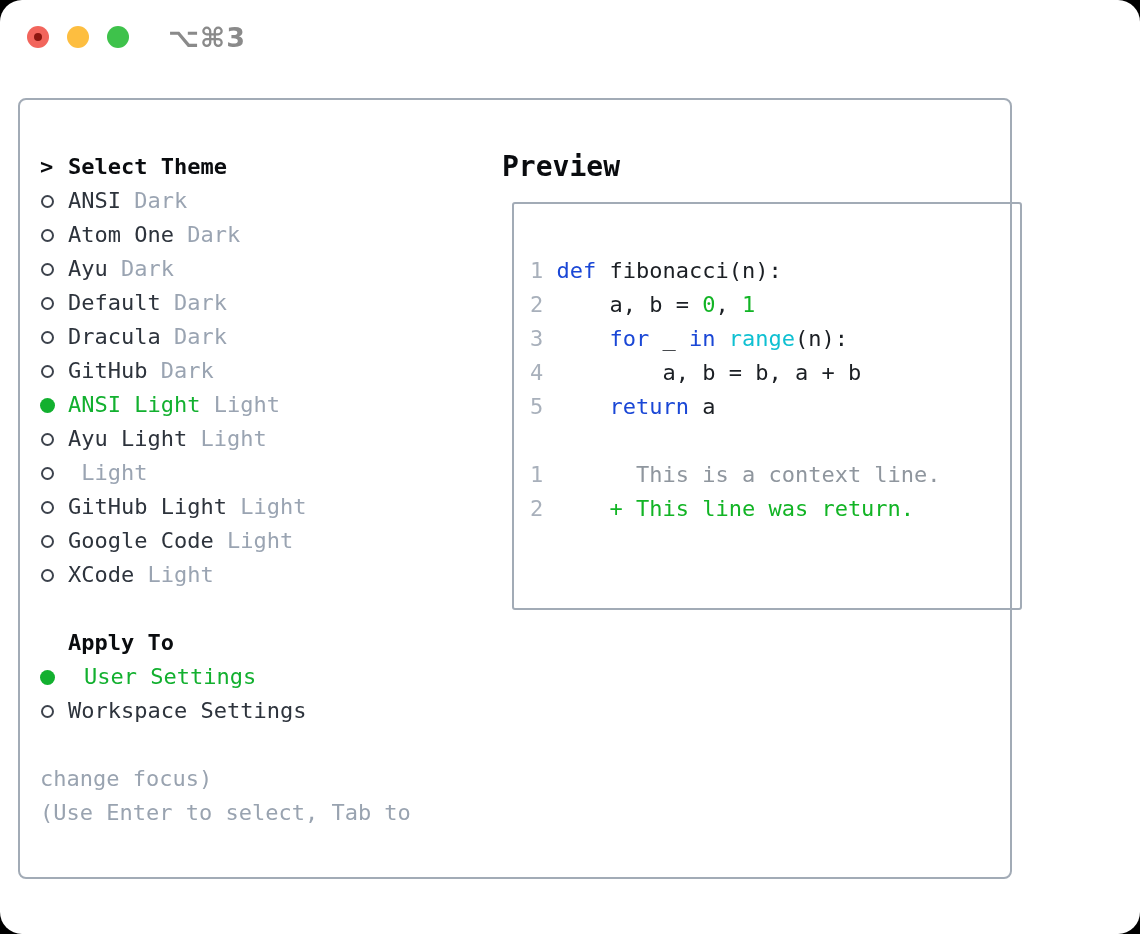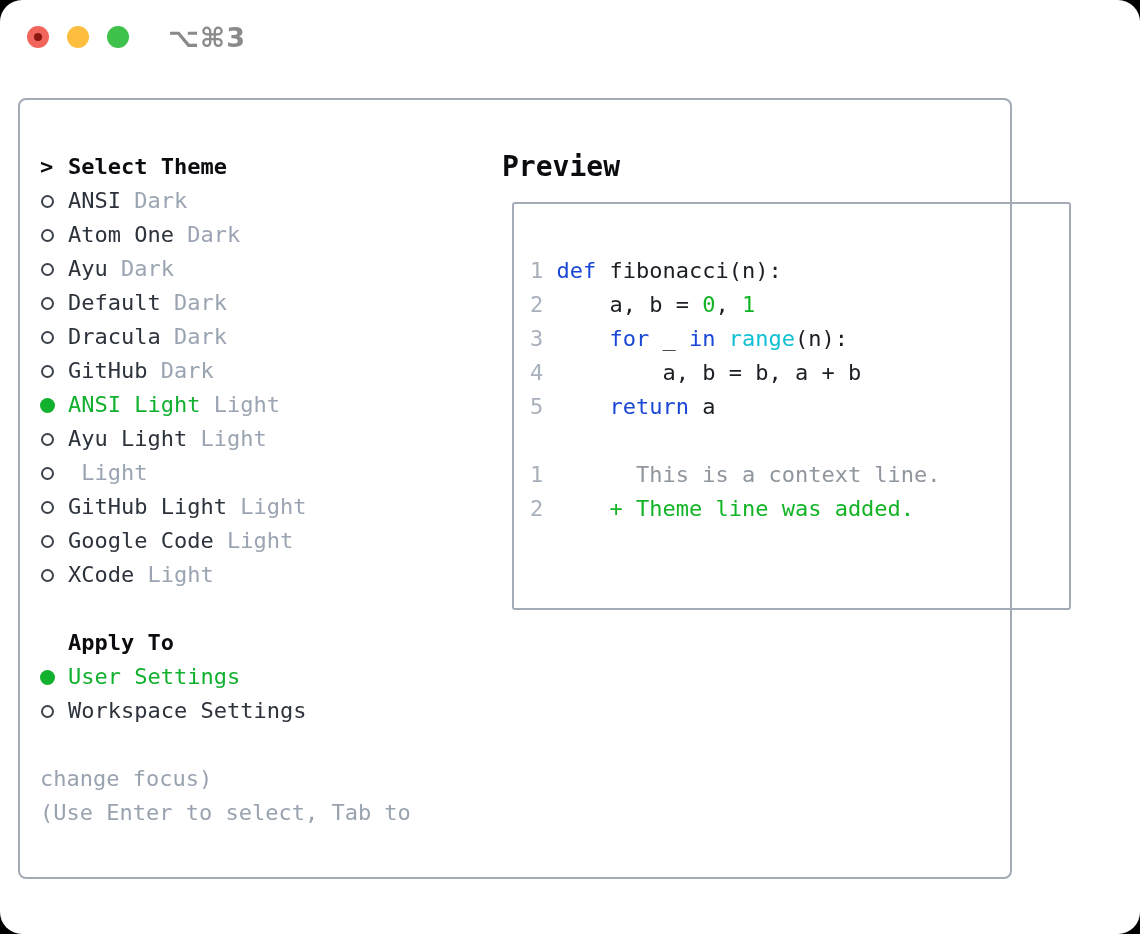--- a/index.html
+++ b/index.html
@@ -51,31 +51,31 @@
   .radio{
     width:13px;height:13px;border-radius:50%;
     border:2px solid var(--radio_outline);box-sizing:border-box;margin-left:1px;
   }
   .radio.on{
     width:15px;height:15px;border:none;background:var(--accent_green);margin-left:0;
   }
   .hdr{font-weight:bold;color:var(--header_text);}
   .theme-name{color:var(--item_text);}
   .theme-name.sel{color:var(--accent_green);}
-  .opt-name.sel{color:var(--accent_green);}
+  .opt-name.sel{color:var(--accent_green);margin-left:16px;}
   .tag{color:var(--tag_gray);}
   .spacer{height:34px;}
   .help{color:var(--help_gray);white-space:pre;height:34px;line-height:34px;}
   
   .preview-title{
     position:absolute;left:482px;top:50px;height:34px;line-height:34px;
     font-size:28px;font-weight:bold;color:var(--header_text);
   }
   .preview-box{
-    position:absolute;left:492px;top:102px;width:559px;height:408px;
+    position:absolute;left:492px;top:102px;width:510px;height:408px;
     border:2px solid var(--border_gray);border-radius:3px;
     box-sizing:border-box;overflow:hidden;
   }
   .code{
     padding:50px 12px 0 16px;font-size:22px;line-height:34px;
     color:var(--code_text);
   }
   .code-line{white-space:pre;height:34px;}
   .ln{display:inline-block;width:2ch;color:var(--line_number_gray);}
   .tk-fg{color:var(--code_text);}
@@ -143,18 +143,18 @@
 
     <div class="preview-box">
       <div class="code" id="code-block">
           <div class="code-line"><span class="ln">1</span><span class="tk-kw">def</span><span class="tk-fg"> fibonacci(n):</span></div>
           <div class="code-line"><span class="ln">2</span><span class="tk-fg">    a, b = </span><span class="tk-num">0</span><span class="tk-fg">, </span><span class="tk-num">1</span></div>
           <div class="code-line"><span class="ln">3</span><span class="tk-fg">    </span><span class="tk-kw">for</span><span class="tk-fg"> _ </span><span class="tk-kw">in</span><span class="tk-fg"> </span><span class="tk-fn">range</span><span class="tk-fg">(n):</span></div>
           <div class="code-line"><span class="ln">4</span><span class="tk-fg">        a, b = b, a + b</span></div>
           <div class="code-line"><span class="ln">5</span><span class="tk-fg">    </span><span class="tk-kw">return</span><span class="tk-fg"> a</span></div>
           <div class="code-line"><span class="ln"></span></div>
           <div class="code-line"><span class="ln">1</span><span class="tk-ctx">      This is a context line.</span></div>
-          <div class="code-line"><span class="ln">2</span><span class="tk-add">    + Theme line was added.</span></div>
+          <div class="code-line"><span class="ln">2</span><span class="tk-add">    + This line was return.</span></div>
         </div>
     </div>
 
   </div>
 </div>
 
 </body></html>

